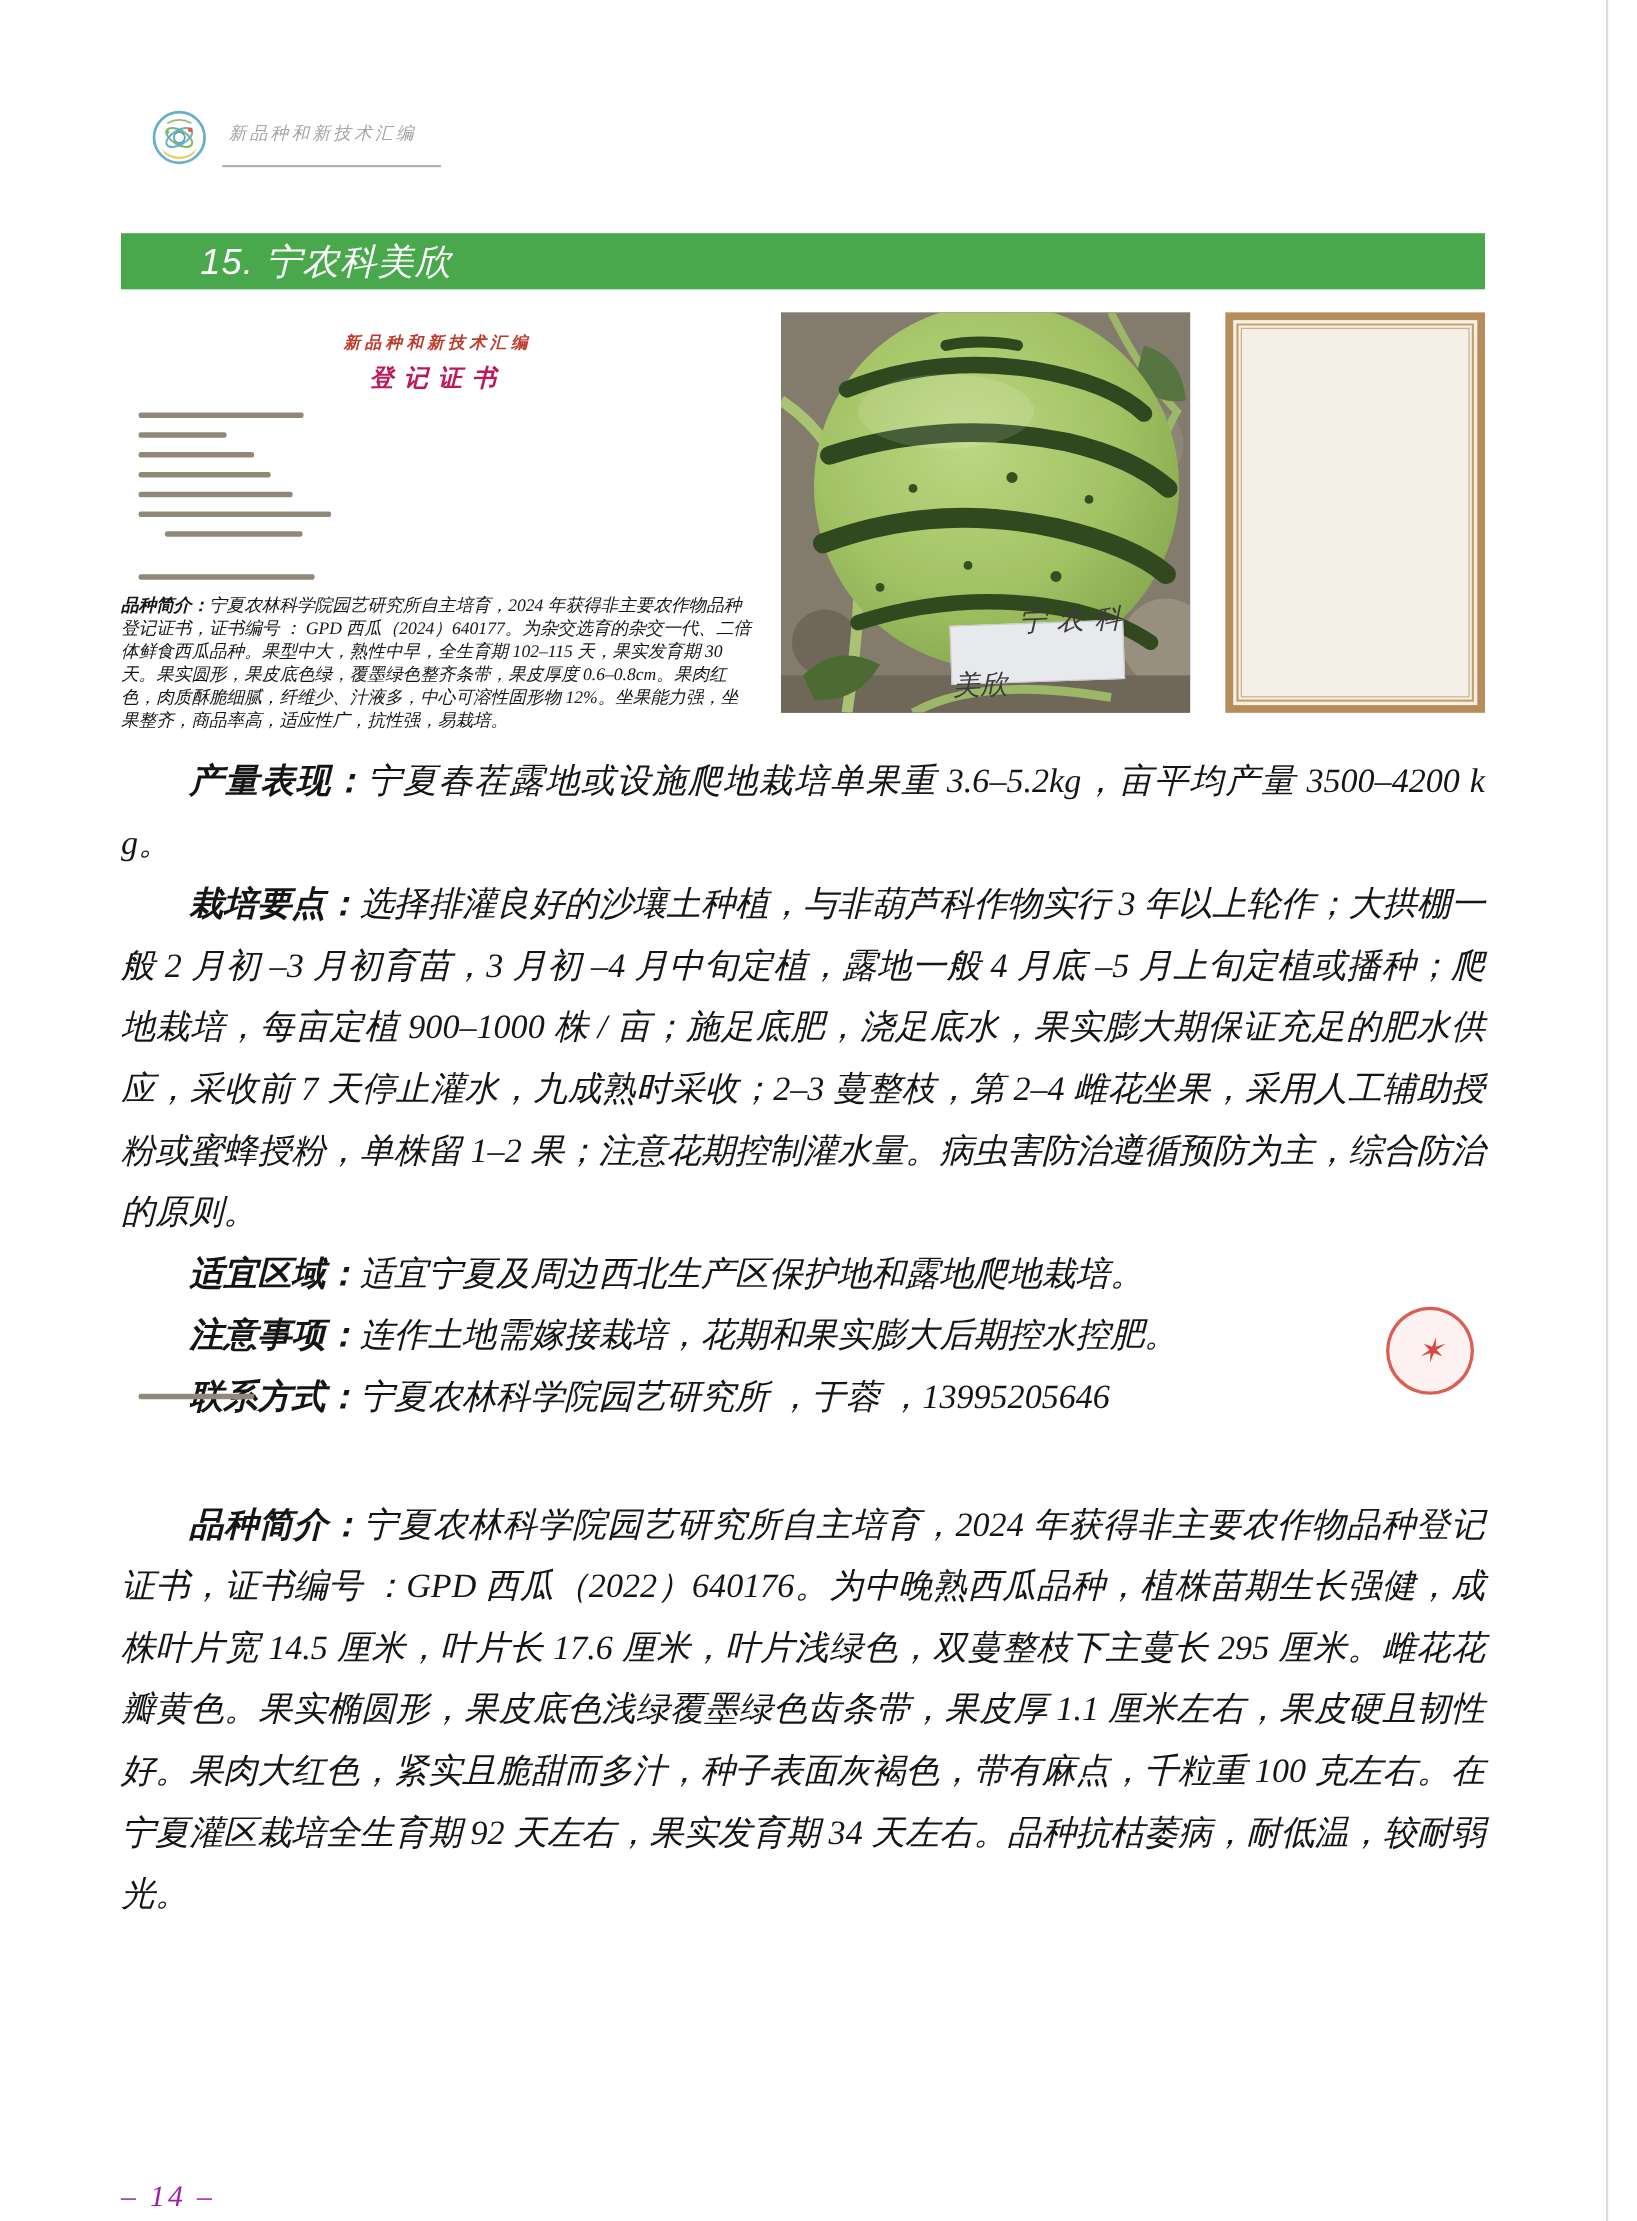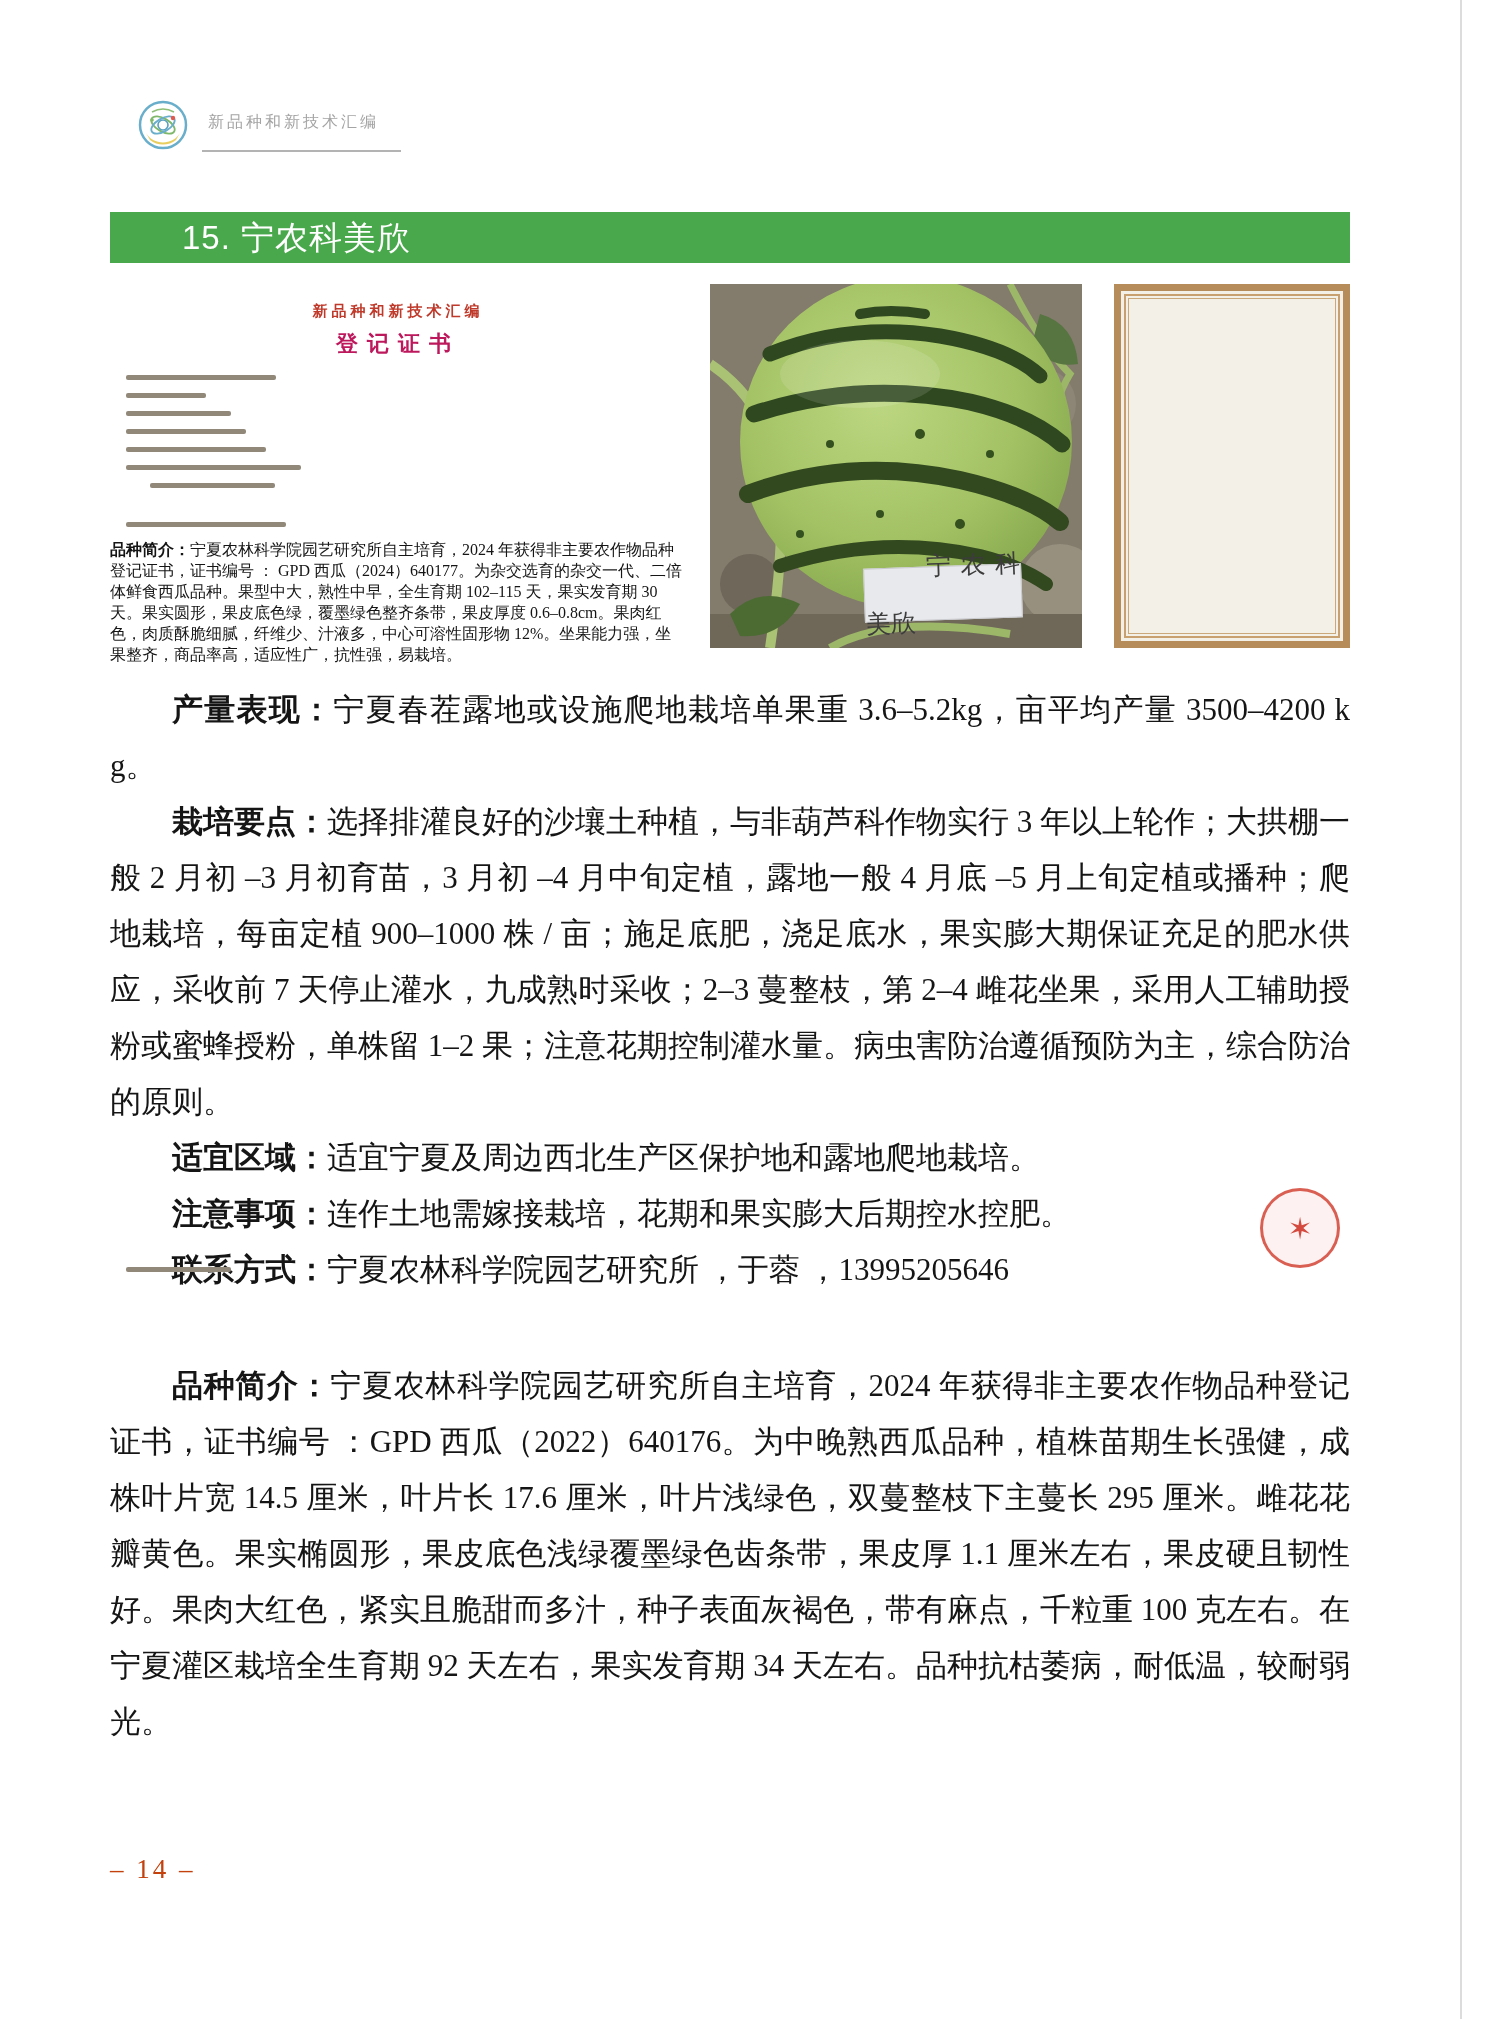--- a/index.html
+++ b/index.html
@@ -1,17 +1,17 @@
 <!DOCTYPE html>
 <html lang="zh"><head>
 <meta charset="utf-8">
 <style>
   html,body{margin:0;padding:0;background:#ffffff;}
   .page{position:relative;width:1468px;height:2019px;background:#ffffff;overflow:hidden;
-        font-family:"Liberation Serif","DejaVu Serif",serif;color:#151515;}
+        font-family:"Liberation Serif","DejaVu Serif",serif;color:#151515;font-style:italic;}
   .scan-edge{position:absolute;top:0;right:6px;width:2px;height:100%;background:#dcdcdc;}
 
   
   .header{position:absolute;left:138px;top:100px;display:flex;align-items:flex-start;}
   .logo{width:50px;height:50px;flex:0 0 auto;}
   .header-title{margin-left:14px;font-family:"Liberation Sans","DejaVu Sans",sans-serif;
 formatting    font-size:34px;line-height:40px;color:#a4a4a4;letter-spacing:3px;
     padding:2px 22px 8px 6px;border-bottom:2px solid #b3b3b3;}
 
   
@@ -53,21 +53,21 @@
   .cl5{width:140px;} .cl6{width:175px;} .cl7{width:125px;margin-left:24px;}
   .cl8{width:160px;margin-top:34px;}
   .cert-line-bottom{position:absolute;left:16px;bottom:26px;width:105px;height:5px;
     background:#91887a;border-radius:2px;}
   .cert-seal{position:absolute;right:10px;bottom:30px;width:74px;height:74px;
     border:3px solid rgba(205,45,30,.75);border-radius:50%;
     display:flex;align-items:center;justify-content:center;
     color:rgba(205,45,30,.85);font-size:30px;background:rgba(220,70,50,.07);}
 
   
-  .footer{position:absolute;left:110px;top:1854px;font-size:27px;color:#c2410c;
+  .footer{position:absolute;left:110px;top:1981px;font-size:27px;color:#a21caf;
     letter-spacing:3px;}
 </style>
 </head>
 <body>
 
 <div class="page">
   <div class="scan-edge"></div>
 
   <div class="header">
     <svg class="logo" viewBox="0 0 50 50">

